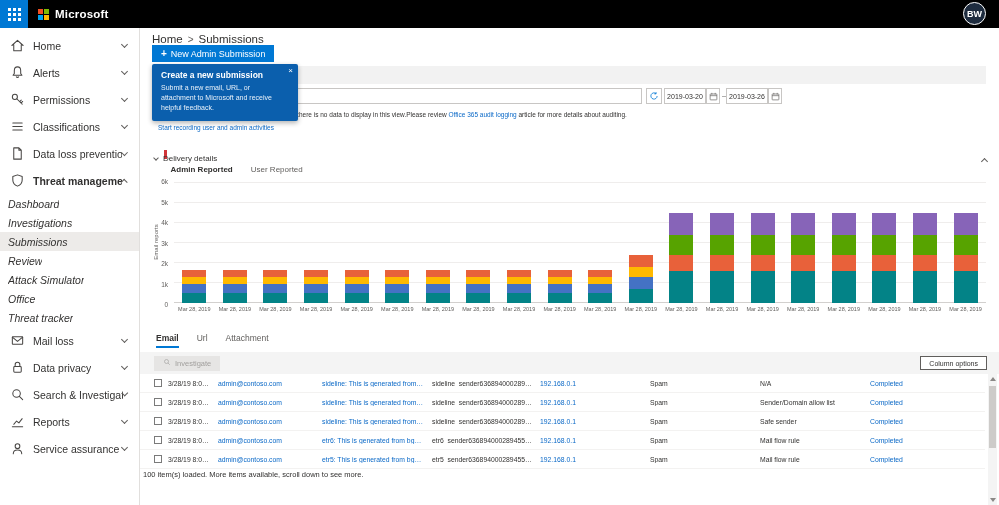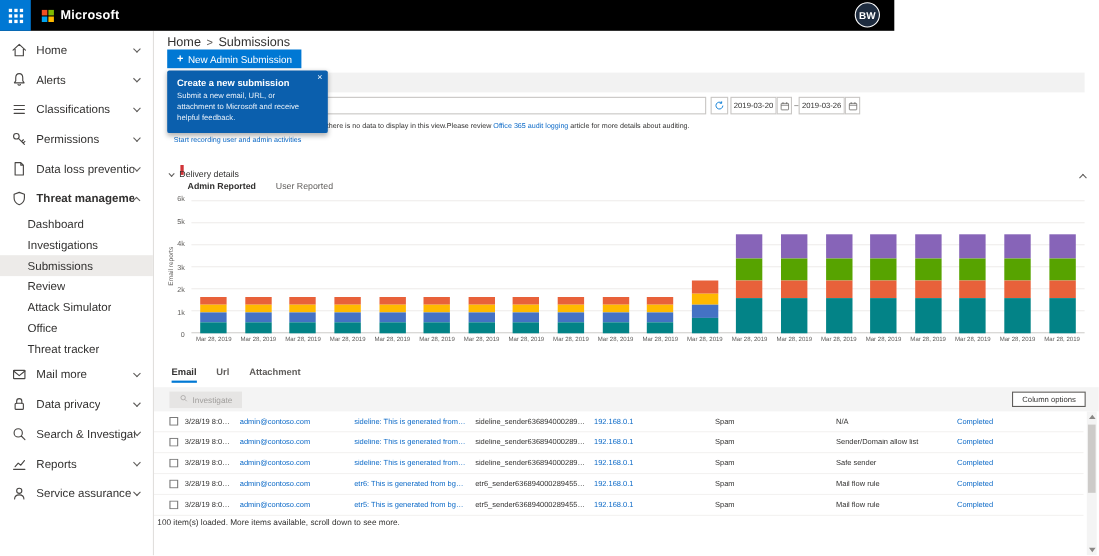--- a/index.html
+++ b/index.html
@@ -4,21 +4,21 @@
 <style>
   * { box-sizing: border-box; margin: 0; padding: 0; }
   html, body { width: 999px; height: 505px; overflow: hidden; }
   body {
     font-family: "Liberation Sans", "DejaVu Sans", sans-serif;
     background: #fff; color: #323130; position: relative;
   }
   button { border: none; background: none; font-family: inherit; cursor: pointer; }
 
   
-  .topbar { position: absolute; top: 0; left: 0; width: 813px; height: 28px; background: #000; z-index: 20; }
+  .topbar { position: absolute; top: 0; left: 0; width: 999px; height: 28px; background: #000; z-index: 20; }
   .waffle { position: absolute; left: 0; top: 0; width: 28px; height: 28px; background: var(--accent); display: flex; align-items: center; justify-content: center; }
   .dots { display: grid; grid-template-columns: repeat(3, 3px); grid-gap: 2px; }
   .dots i { width: 3px; height: 3px; background: #fff; display: block; }
   .mslogo { position: absolute; left: 38px; top: 0; height: 28px; display: flex; align-items: center; }
   .msq { display: grid; grid-template-columns: repeat(2, 5px); grid-gap: 1px; margin-right: 6px; }
   .msq i { width: 5px; height: 5px; display: block; }
   .msq .r { background: #f25022; } .msq .g { background: #7fba00; }
   .msq .b { background: #00a4ef; } .msq .y { background: #ffb900; }
   .msname { color: #fff; font-size: 11.5px; font-weight: bold; letter-spacing: .2px; }
   .avatar { position: absolute; right: 13px; top: 2px; width: 23px; height: 23px; border-radius: 50%;
@@ -30,21 +30,21 @@
     border-right: 1px solid #e1dfdd; z-index: 10; padding-top: 4px; }
   .nav-item { display: flex; align-items: center; height: 27px; padding: 0 12px 0 10px; font-size: 10.5px; color: #323130; cursor: pointer; }
   .nav-item.expanded .nav-label { font-weight: bold; }
   .nav-icon { width: 15px; height: 15px; margin-right: 8px; flex: 0 0 15px; }
   .nav-icon svg { width: 15px; height: 15px; stroke: #484644; fill: none; stroke-width: 1.1; stroke-linejoin: round; stroke-linecap: round; }
   .nav-label { white-space: nowrap; overflow: hidden; }
   .chev { width: 5px; height: 5px; border-right: 1.2px solid #605e5c; border-bottom: 1.2px solid #605e5c;
     display: inline-block; transform: rotate(45deg); }
   .nav-item .chev { margin-left: auto; margin-top: -2px; }
   .chev.up { transform: rotate(-135deg); margin-top: 3px; }
-  .nav-child { display: flex; align-items: center; height: 19px; padding-left: 25px; font-size: 10.5px; color: #323130; cursor: pointer; }
+  .nav-child { display: flex; align-items: center; height: 19px; padding-left: 8px; font-size: 10.5px; color: #323130; cursor: pointer; font-style: italic; }
   .nav-child.selected { background: var(--selected-bg); }
 
   
   .main { position: absolute; top: 28px; left: 140px; width: 859px; height: 477px; background: #fff; overflow: hidden; }
 
   .breadcrumb { position: absolute; left: 12px; top: 5px; font-size: 11.5px; color: #323130; }
   .breadcrumb .sep { color: #605e5c; margin: 0 5px; font-size: 10px; }
   .new-btn { position: absolute; left: 12px; top: 17px; height: 17px; background: var(--accent); color: #fff;
     font-size: 9px; padding: 0 9px; display: flex; align-items: center; gap: 4px; }
   .new-btn .plus { font-size: 10px; font-weight: bold; }
@@ -94,21 +94,21 @@
   .gridline { position: absolute; left: 0; right: 0; height: 1px; background: #efedec; }
   .gridline.base { background: #d2d0ce; }
   .bar-slot { flex: 1; display: flex; justify-content: center; align-items: flex-end; height: 100%; position: relative; }
   .bar { display: flex; flex-direction: column-reverse; width: 24px; }
   .seg { width: 100%; }
   .chart-xlabels { position: absolute; left: 34px; top: 278px; width: 812px; display: flex; }
   .x-label { flex: 1; text-align: center; font-size: 5.5px; color: #605e5c; white-space: nowrap; }
 
   
   .tabs { position: absolute; left: 16px; top: 305px; display: flex; gap: 18px; font-size: 8.5px; }
-  .tab { color: #605e5c; padding-bottom: 3px; cursor: pointer; border-bottom: 2px solid transparent; font-weight: bold; }
+  .tab { color: #605e5c; padding-bottom: 3px; cursor: pointer; border-bottom: 2px solid transparent; }
   .tab.selected { color: #323130; font-weight: bold; border-bottom: 2px solid var(--accent); }
 
   .toolbar { position: absolute; left: 0; top: 324px; width: 859px; height: 22px; background: #f4f4f4;
     display: flex; align-items: center; justify-content: space-between; padding: 0 12px 0 14px; }
   .investigate { display: flex; align-items: center; gap: 4px; background: #e6e5e4; color: #a19f9d;
     font-size: 7.5px; padding: 2.5px 9px; }
   .investigate svg { width: 8px; height: 8px; stroke: #a19f9d; fill: none; stroke-width: 1.3; }
   .colopts { border: 1px solid #605e5c; background: #fff; color: #323130; font-size: 7px; padding: 2.5px 8px; }
 
   .tbody { position: absolute; left: 0; top: 346px; width: 845px; }
@@ -167,35 +167,35 @@
     </div>
     <div class="nav-item">
       <span class="nav-icon"><svg viewBox="0 0 16 16">
           <path d="M8 2 C5.9 2 4.6 3.8 4.6 6 V9 L3.3 11 H12.7 L11.4 9 V6 C11.4 3.8 10.1 2 8 2 Z M6.8 12.6 C7.1 13.4 8.9 13.4 9.2 12.6"></path>
         </svg></span>
       <span class="nav-label">Alerts</span>
       <span class="chev"></span>
     </div>
     <div class="nav-item">
       <span class="nav-icon"><svg viewBox="0 0 16 16">
-          <path d="M3 4.2 H13 M3 8 H13 M3 11.8 H13"></path>
-        </svg></span>
-      <span class="nav-label">Classifications</span>
-      <span class="chev"></span>
-    </div>
-    <div class="nav-item">
-      <span class="nav-icon"><svg viewBox="0 0 16 16">
           <circle cx="5.2" cy="5.2" r="2.7"></circle>
           <path d="M7.2 7.2 L13 13 M10.3 10.3 L12 8.6 M11.8 11.8 L13.5 10.1"></path>
         </svg></span>
       <span class="nav-label">Permissions</span>
       <span class="chev"></span>
     </div>
     <div class="nav-item">
       <span class="nav-icon"><svg viewBox="0 0 16 16">
+          <path d="M3 4.2 H13 M3 8 H13 M3 11.8 H13"></path>
+        </svg></span>
+      <span class="nav-label">Classifications</span>
+      <span class="chev"></span>
+    </div>
+    <div class="nav-item">
+      <span class="nav-icon"><svg viewBox="0 0 16 16">
           <path d="M4 2 H9.5 L12 4.5 V14 H4 Z M9.5 2 V4.5 H12"></path>
         </svg></span>
       <span class="nav-label">Data loss prevention</span>
       <span class="chev"></span>
     </div>
     <div class="nav-item expanded">
       <span class="nav-icon"><svg viewBox="0 0 16 16">
           <path d="M8 2 L13 3.8 V7.5 C13 10.8 11 12.9 8 14 C5 12.9 3 10.8 3 7.5 V3.8 Z"></path>
         </svg></span>
       <span class="nav-label">Threat management</span>
@@ -220,21 +220,21 @@
       <span class="nav-label">Office</span>
     </div>
     <div class="nav-child">
       <span class="nav-label">Threat tracker</span>
     </div>
     <div class="nav-item">
       <span class="nav-icon"><svg viewBox="0 0 16 16">
           <rect x="2.5" y="4" width="11" height="8" rx="0.5"></rect>
           <path d="M2.5 4.5 L8 9 L13.5 4.5"></path>
         </svg></span>
-      <span class="nav-label">Mail more</span>
+      <span class="nav-label">Mail loss</span>
       <span class="chev"></span>
     </div>
     <div class="nav-item">
       <span class="nav-icon"><svg viewBox="0 0 16 16">
           <rect x="4" y="7" width="8" height="6" rx="1"></rect>
           <path d="M5.5 7 V5 C5.5 3.6 6.6 2.5 8 2.5 C9.4 2.5 10.5 3.6 10.5 5 V7"></path>
         </svg></span>
       <span class="nav-label">Data privacy</span>
       <span class="chev"></span>
     </div>

